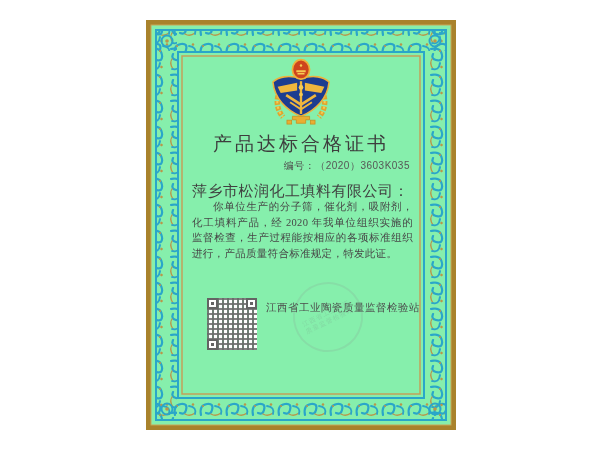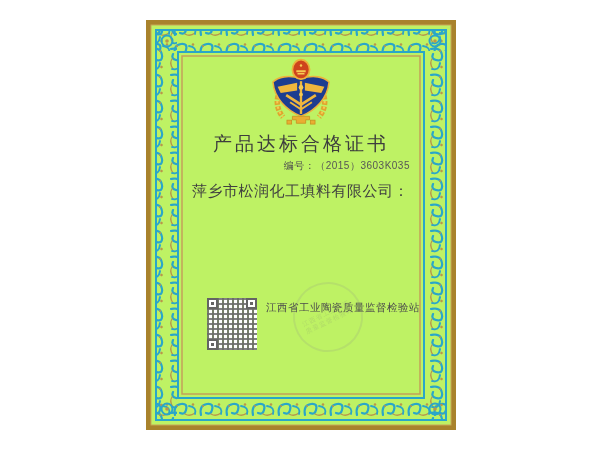--- a/index.html
+++ b/index.html
@@ -6,21 +6,21 @@
   body{
     width:600px;height:450px;background:#ffffff;overflow:hidden;
     font-family:"Liberation Serif","DejaVu Serif",serif;
     -webkit-font-smoothing:antialiased;
   }
   .page{position:relative;width:600px;height:450px;background:#ffffff;}
 
   
   .certificate{
     position:absolute;left:146px;top:20px;width:310px;height:410px;
-    background:#bef264;
+    background:#86efac;
   }
   .frame{position:absolute;left:0;top:0;width:310px;height:410px;display:block;}
 
   
   .emblem{position:absolute;left:116px;top:36px;width:78px;height:80px;}
   .emblem svg{display:block;width:100%;height:100%;}
 
   
   .title{
     position:absolute;left:0;right:0;top:111px;margin:0;
@@ -159,24 +159,25 @@
         <path d="M44,16 h12 v2.5 h-12 z M45.5,19.5 h9 v2 h-9 z" fill="#f6ca53"></path>
 
         <path d="M39,75 h22 v4.5 h-5 v4.5 h-12 v-4.5 h-5 z" fill="#e9ae32" stroke="#c98f1f" stroke-width="1"></path>
         <rect x="32" y="80" width="6" height="5" fill="#e9ae32" stroke="#c98f1f" stroke-width="1"></rect>
         <rect x="62" y="80" width="6" height="5" fill="#e9ae32" stroke="#c98f1f" stroke-width="1"></rect>
       </svg>
     </div>
 
     <h1 class="title">产品达标合格证书</h1>
 
-    <div class="number"><span>编号：</span><span class="num-value">（2015）3603K035</span></div>
+    <div class="number"><span>编号：</span><span class="num-value">（2020）3603K035</span></div>
 
     <div class="recipient">萍乡市松润化工填料有限公司：</div>
 
+    <p class="body-text">你单位生产的分子筛，催化剂，吸附剂，化工填料产品，经 2020 年我单位组织实施的监督检查，生产过程能按相应的各项标准组织进行，产品质量符合标准规定，特发此证。</p>
 
 
     <div class="qr">
       <div class="finder f-tl"></div>
       <div class="finder f-tr"></div>
       <div class="finder f-bl"></div>
     </div>
 
     <div class="stamp">
       <span class="stamp-text">江西省工业陶瓷质量监督检验站</span>

